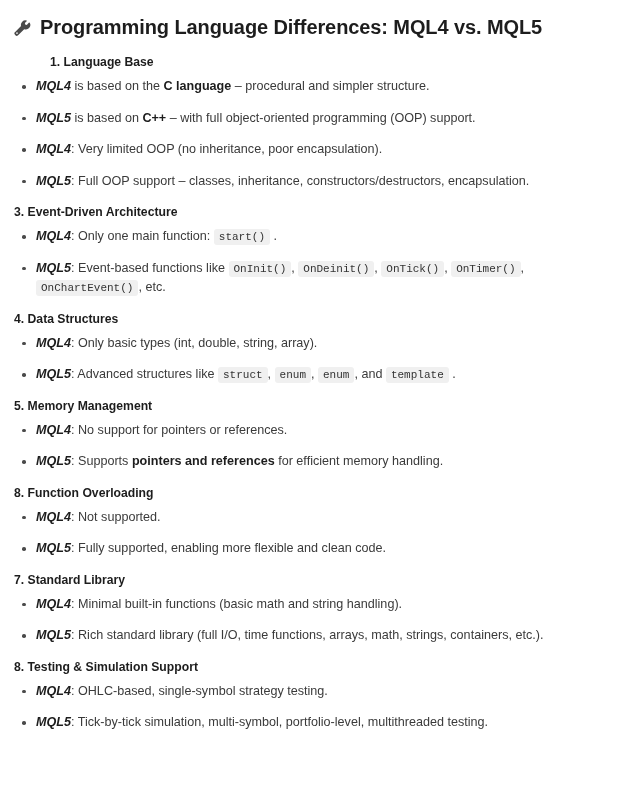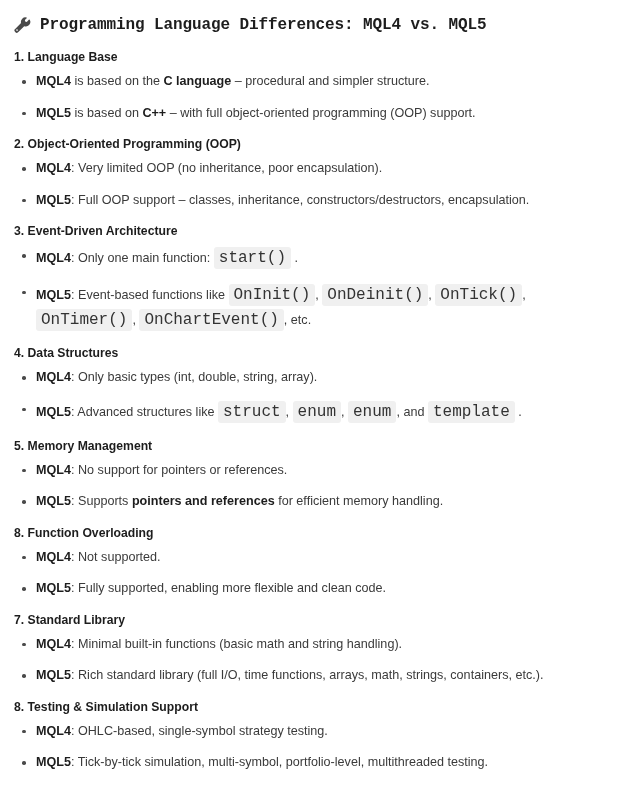--- a/index.html
+++ b/index.html
@@ -16,46 +16,46 @@
   }
   .page {
     width: 634px;
     box-sizing: border-box;
     padding: 10px 14px 18px 14px;
   }
   .doc-title {
     display: flex;
     align-items: center;
     gap: 8px;
-    font-size: 16px;
+    font-size: 20px;
     font-weight: bold;
     color: #1d1d1d;
     margin: 6px 0 16px 0;
     letter-spacing: -0.1px;
-    font-family: Liberation Mono, monospace;
   }
   .wrench-icon {
     display: inline-block;
     width: 18px;
     height: 18px;
     flex: 0 0 18px;
     position: relative;
     top: 1px;
   }
   .section {
     margin: 0 0 6px 0;
   }
   .section-heading {
     font-size: 12.2px;
     font-weight: bold;
     color: #1d1d1d;
     margin: 14px 0 8px 0;
   }
   .section:first-of-type .section-heading {
     margin-top: 10px;
+    margin-left: 36px;
   }
   ul.bullets {
     list-style: none;
     margin: 0;
     padding: 0;
   }
   ul.bullets li {
     position: relative;
     padding-left: 22px;
     margin: 0 0 12px 0;
@@ -69,28 +69,29 @@
     left: 8px;
     top: 8px;
     width: 3.5px;
     height: 3.5px;
     border-radius: 50%;
     background: #4a4a4a;
   }
   .lbl {
     font-weight: bold;
     color: #1d1d1d;
+    font-style: italic;
   }
   .bold {
     font-weight: bold;
     color: #1d1d1d;
   }
   code, .code {
     font-family: "Liberation Mono", "DejaVu Sans Mono", monospace;
-    font-size: 16px;
+    font-size: 11px;
     background: #f0f0f0;
     border-radius: 3px;
     padding: 2px 5px;
     color: #333333;
     white-space: nowrap;
   }
 </style>
 </head>
 <body>
 
@@ -107,21 +108,20 @@
 
   <div id="sections">
       <div class="section">
         <div class="section-heading">1. Language Base</div>
         <ul class="bullets">
           <li><span class="lbl">MQL4</span><span> is based on the </span><span class="bold">C language</span><span> – procedural and simpler structure.</span></li>
           <li><span class="lbl">MQL5</span><span> is based on </span><span class="bold">C++</span><span> – with full object-oriented programming (OOP) support.</span></li>
         </ul>
       </div>
       <div class="section">
-        <div class="section-heading">2. Object-Oriented Programming (OOP)</div>
         <ul class="bullets">
           <li><span class="lbl">MQL4</span><span>: Very limited OOP (no inheritance, poor encapsulation).</span></li>
           <li><span class="lbl">MQL5</span><span>: Full OOP support – classes, inheritance, constructors/destructors, encapsulation.</span></li>
         </ul>
       </div>
       <div class="section">
         <div class="section-heading">3. Event-Driven Architecture</div>
         <ul class="bullets">
           <li><span class="lbl">MQL4</span><span>: Only one main function: </span><code>start()</code><span> .</span></li>
           <li><span class="lbl">MQL5</span><span>: Event-based functions like </span><code>OnInit()</code><span>, </span><code>OnDeinit()</code><span>, </span><code>OnTick()</code><span>, </span><code>OnTimer()</code><span>, </span><code>OnChartEvent()</code><span>, etc.</span></li>

